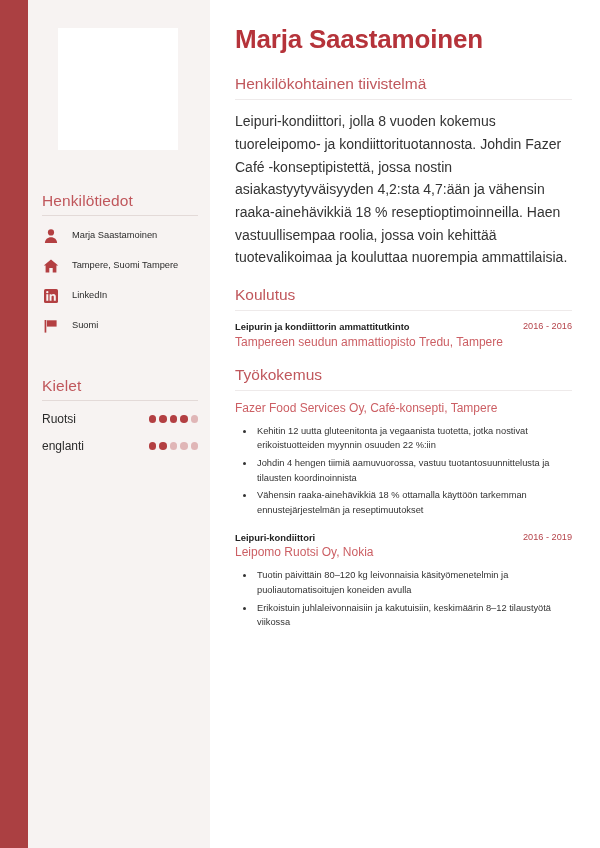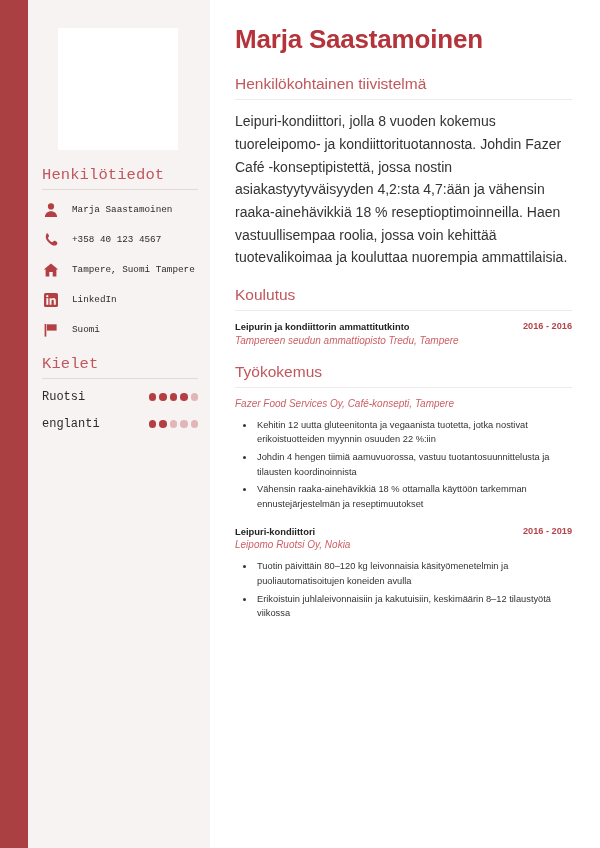--- a/index.html
+++ b/index.html
@@ -44,23 +44,22 @@
     margin: 28px auto 0 auto;
   }
   .side-heading {
     color: #c0575c;
     font-size: 15.5px;
     font-weight: normal;
     margin: 0 0 5px 0;
     letter-spacing: 0.1px;
   }
   .side-block {
-    margin-top: 16px;
+    margin-top: 42px;
     padding-left: 4px;
-    font-family: Liberation Mono, monospace;
   }
   .side-rule {
     height: 1px;
     background: #e3dad8;
     border: 0;
     margin: 0 0 11px 0;
   }
   .contact-row {
     display: flex;
     align-items: center;
@@ -147,30 +146,29 @@
     justify-content: space-between;
     align-items: flex-start;
   }
   .entry-title {
     font-size: 9.4px;
     font-weight: bold;
     color: #232323;
   }
   .entry-date {
     font-size: 9.2px;
-    font-weight: bold;
+    font-weight: normal;
     color: #b5434a;
     white-space: nowrap;
     padding-left: 10px;
   }
   .entry-sub {
-    font-size: 10px;
+    font-size: 12px;
     color: #cc5f64;
     margin-top: 2.5px;
-    font-style: italic;
   }
   ul.bullets {
     margin: 9px 0 0 0;
     padding-left: 20px;
   }
   ul.bullets li {
     font-size: 9.3px;
     color: #333333;
     line-height: 1.58;
     margin-bottom: 3px;
@@ -198,28 +196,20 @@
         <span class="contact-icon">
           <svg width="16" height="16" viewBox="0 0 16 16">
               <circle cx="8" cy="4.4" r="3.1" fill="#b33f42"></circle>
               <path d="M1.9 15c0-3.6 2.7-5.8 6.1-5.8s6.1 2.2 6.1 5.8z" fill="#b33f42"></path>
             </svg>
         </span>
         <span class="contact-text">Marja Saastamoinen</span>
       </div>
 
 
-      <div class="contact-row">
-        <span class="contact-icon">
-          <svg width="16" height="16" viewBox="0 0 16 16">
-              <path d="M3.6 1.2c1.1 0 1.6 0.5 2.1 1.7 0.5 1.2 0.4 1.7-0.4 2.4-0.5 0.4-0.4 0.9 0.3 1.9 0.9 1.3 2.2 2.4 3.2 2.8 0.7 0.3 1 0.2 1.4-0.4 0.6-0.9 1.1-1 2.3-0.5 1.3 0.6 1.8 1.1 1.8 2.1 0 1.3-1.3 2.4-2.9 2.4-3.3 0-8.7-5.4-8.7-8.7 0-1.6 1.2-3.7 0.9-3.7z" fill="#b33f42"></path>
-            </svg>
-        </span>
-        <span class="contact-text">+358 40 123 4567</span>
-      </div>
 
       <div class="contact-row">
         <span class="contact-icon">
           <svg width="16" height="16" viewBox="0 0 16 16">
               <path d="M8 1.4 L15.2 7.6 L13.4 7.6 L13.4 14.4 L9.7 14.4 L9.7 10.1 L6.3 10.1 L6.3 14.4 L2.6 14.4 L2.6 7.6 L0.8 7.6 Z" fill="#b33f42"></path>
             </svg>
         </span>
         <span class="contact-text">Tampere, Suomi Tampere</span>
       </div>
 

